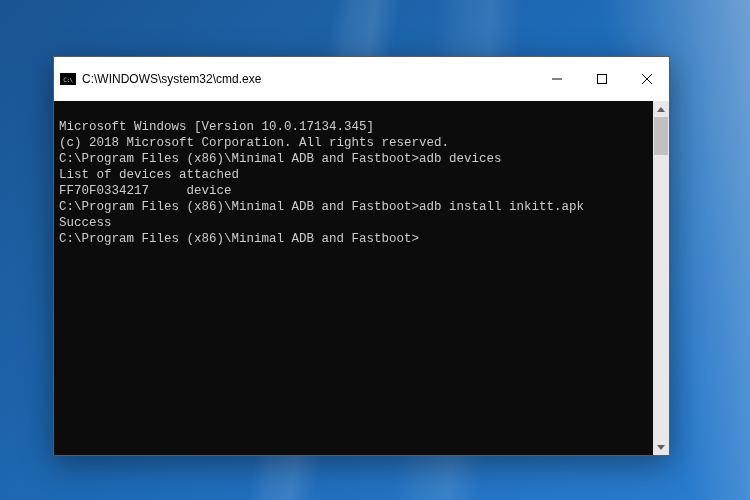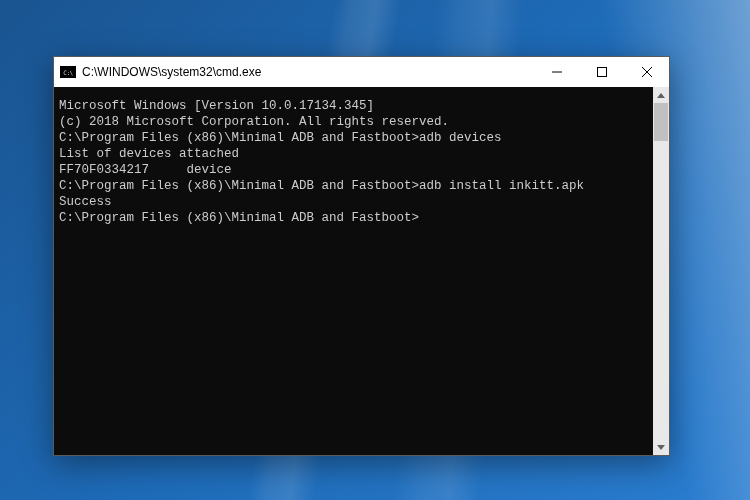--- a/index.html
+++ b/index.html
@@ -17,21 +17,21 @@
         linear-gradient(80deg, transparent 82%, rgba(255,255,255,0.15) 90%, rgba(255,255,255,0.25) 95%, rgba(255,255,255,0.35) 100%);
     }
     .window {
       position: absolute; left: 53px; top: 56px;
       width: 617px; height: 400px;
       background: #fff; border: 1px solid #5a5a5a;
       box-shadow: 0 8px 30px rgba(0,0,0,0.4);
       display: flex; flex-direction: column;
     }
     .titlebar {
-      height: 30px; background: #fff;
+      height: 44px; background: #fff;
       display: flex; align-items: center;
       padding-left: 6px;
     }
     .titlebar-icon {
       width: 16px; height: 12px; margin-right: 6px;
       background: #000; position: relative;
       display: flex; align-items: center; justify-content: center;
     }
     .titlebar-icon-text {
       color: #ccc; font-size: 6px; font-family: monospace;
@@ -46,21 +46,21 @@
       width: 45px; height: 100%;
       display: flex; align-items: center; justify-content: center;
       font-size: 10px; color: #000;
     }
     .titlebar-btn svg { width: 10px; height: 10px; }
     .console-wrap {
       flex: 1; background: #0c0c0c; display: flex;
       position: relative;
     }
     .console {
-      flex: 1; padding: 11px 5px;
+      flex: 1; padding: 18px 5px;
       font-family: Consolas, "Courier New", monospace;
       font-size: 12.5px; line-height: 16px;
       color: #cccccc; white-space: pre-wrap;
       overflow: hidden;
     }
     .scrollbar {
       width: 16px; background: #e8e8e8;
       display: flex; flex-direction: column;
     }
     .scroll-arrow {

